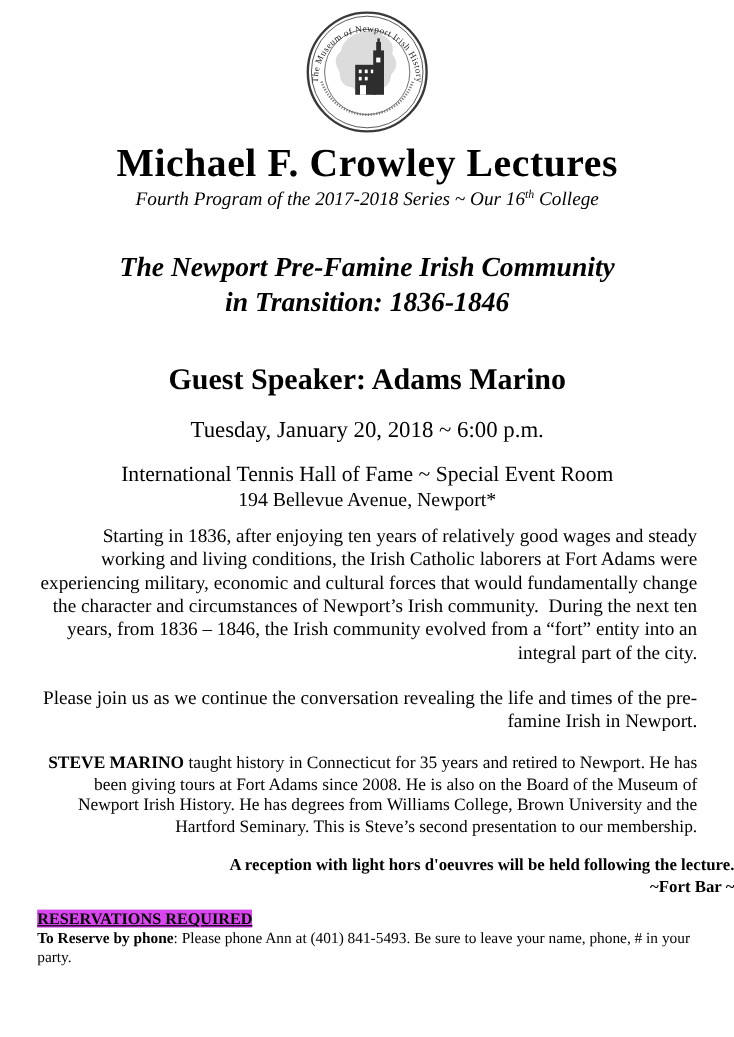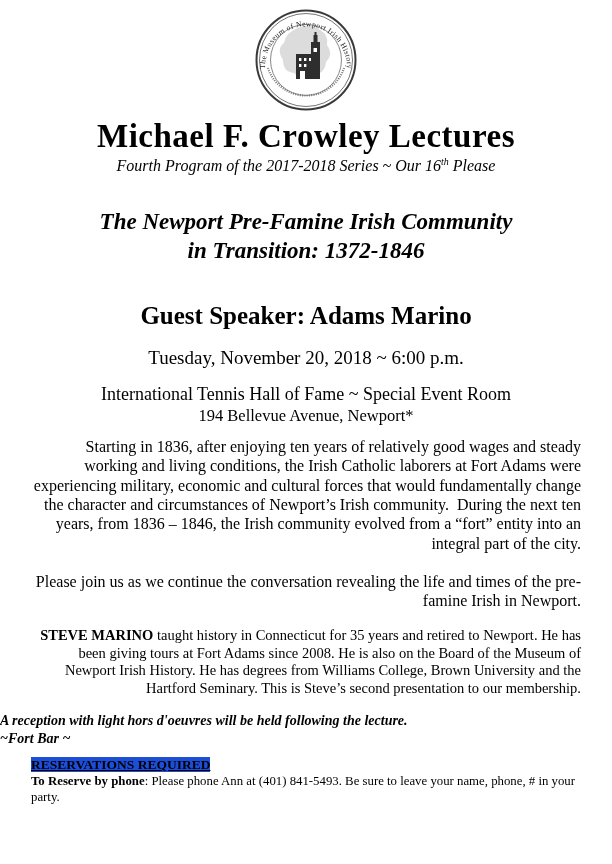--- a/index.html
+++ b/index.html
@@ -28,22 +28,22 @@
   }
   .datetime { font-size: 19px; text-align: center; margin-top: 17px; }
   .venue { font-size: 18px; font-weight: normal; text-align: center; margin-top: 15px; }
   .address { font-size: 16.5px; text-align: center; margin-top: 1px; }
   .bodytext { padding: 0 31px; text-align: right; }
   .para { font-size: 16px; line-height: 1.21; margin-top: 11px; white-space: pre-wrap; }
   .para2 { margin-top: 19px; }
   .bio { font-size: 14.5px; line-height: 1.23; margin-top: 16px; white-space: pre-wrap; }
   .bold { font-weight: bold; }
   .reception {
-    font-weight: bold; font-style: italic; font-size: 14px;
-    text-align: left; margin-top: 14px; line-height: 1.3;
+    font-weight: bold; font-size: 14px;
+    text-align: right; margin-top: 14px; line-height: 1.3;
   }
   .resv-block { padding: 0 31px; font-size: 12.8px; line-height: 1.22; margin-top: 9px; }
   .resv-heading {
     display: inline; font-weight: bold; text-decoration: underline;
     font-size: 13.5px;
   }
   .resv-text { white-space: pre-wrap; }
   sup { font-size: 62%; vertical-align: super; line-height: 0; }
 </style>
 </head>
@@ -81,41 +81,41 @@
       </defs>
       <text font-size="7.6" font-family="Liberation Serif, serif" fill="#222222" letter-spacing="0.4">
         <textPath href="#topArc" startOffset="50%" text-anchor="middle">The Museum of Newport Irish History</textPath>
       </text>
 
       <path d="M 14 60 A 40 40 0 0 0 90 60" fill="none" stroke="#777777" stroke-width="2.2" stroke-dasharray="1 1.3"></path>
     </svg>
   </div>
 
   <h1 class="main-title">Michael F. Crowley Lectures</h1>
-  <div class="subtitle"><span>Fourth Program of the 2017-2018 Series ~ Our 16</span><sup>th</sup><span> Please</span></div>
+  <div class="subtitle"><span>Fourth Program of the 2017-2018 Series ~ Our 16</span><sup>th</sup><span> College</span></div>
 
   <div class="lecture-title">
     <div>The Newport Pre-Famine Irish Community</div>
-    <div>in Transition: 1372-1846</div>
+    <div>in Transition: 1836-1846</div>
   </div>
 
   <div class="speaker">Guest Speaker: Adams Marino</div>
-  <div class="datetime">Tuesday, November 20, 2018 ~ 6:00 p.m.</div>
+  <div class="datetime">Tuesday, January 20, 2018 ~ 6:00 p.m.</div>
   <div class="venue">International Tennis Hall of Fame ~ Special Event Room</div>
   <div class="address">194 Bellevue Avenue, Newport*</div>
 
   <div class="bodytext">
     <p class="para">Starting in 1836, after enjoying ten years of relatively good wages and steady working and living conditions, the Irish Catholic laborers at Fort Adams were experiencing military, economic and cultural forces that would fundamentally change the character and circumstances of Newport’s Irish community.  During the next ten years, from 1836 – 1846, the Irish community evolved from a “fort” entity into an integral part of the city.</p>
     <p class="para para2">Please join us as we continue the conversation revealing the life and times of the pre-famine Irish in Newport.</p>
     <p class="bio"><span class="bold">STEVE MARINO</span><span> taught history in Connecticut for 35 years and retired to Newport. He has been giving tours at Fort Adams since 2008. He is also on the Board of the Museum of Newport Irish History. He has degrees from Williams College, Brown University and the Hartford Seminary. This is Steve’s second presentation to our membership.</span></p>
   </div>
 
   <div class="reception">
     <div>A reception with light hors d'oeuvres will be held following the lecture.</div>
     <div>~Fort Bar ~</div>
   </div>
 
   <div class="resv-block">
-    <span class="resv-heading" id="resv-heading" style="background-color: #1d4ed8;">RESERVATIONS REQUIRED</span>
+    <span class="resv-heading" id="resv-heading" style="background-color: #d946ef;">RESERVATIONS REQUIRED</span>
     <div class="resv-text"><span class="bold">To Reserve by phone</span><span>: Please phone Ann at (401) 841-5493. Be sure to leave your name, phone, # in your party.</span></div>
   </div>
 
 </div>
 
 </body></html>

